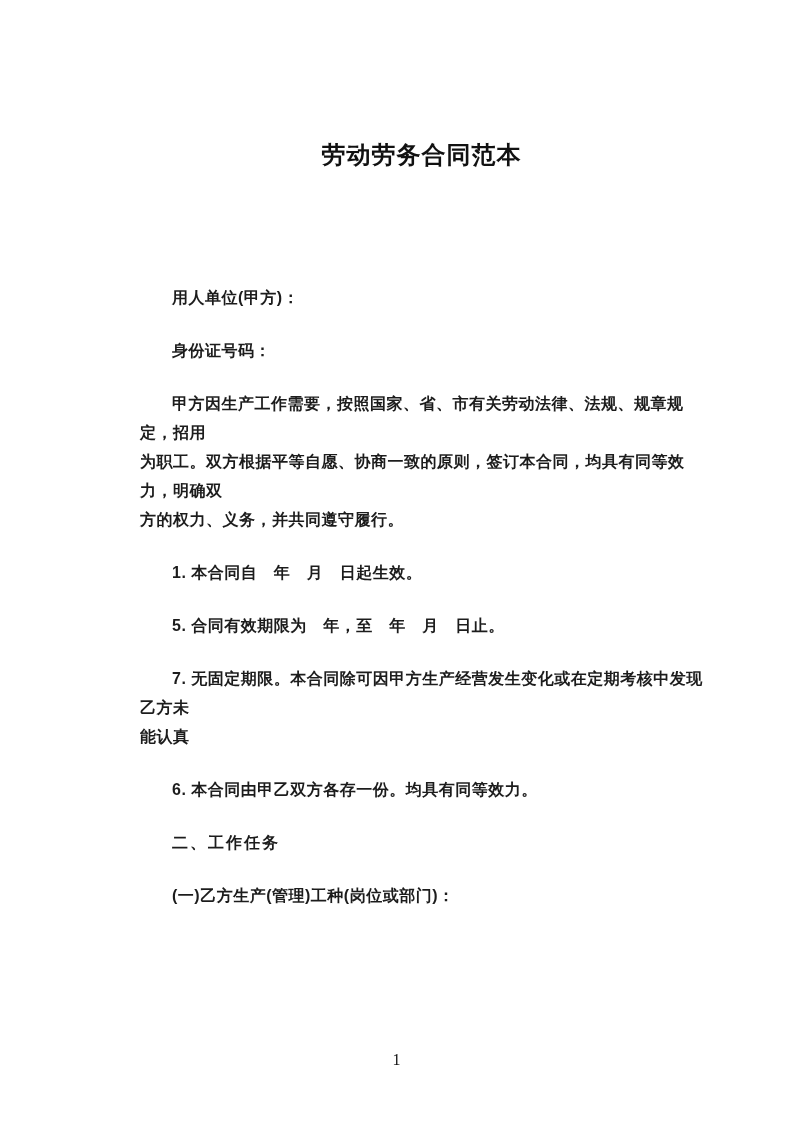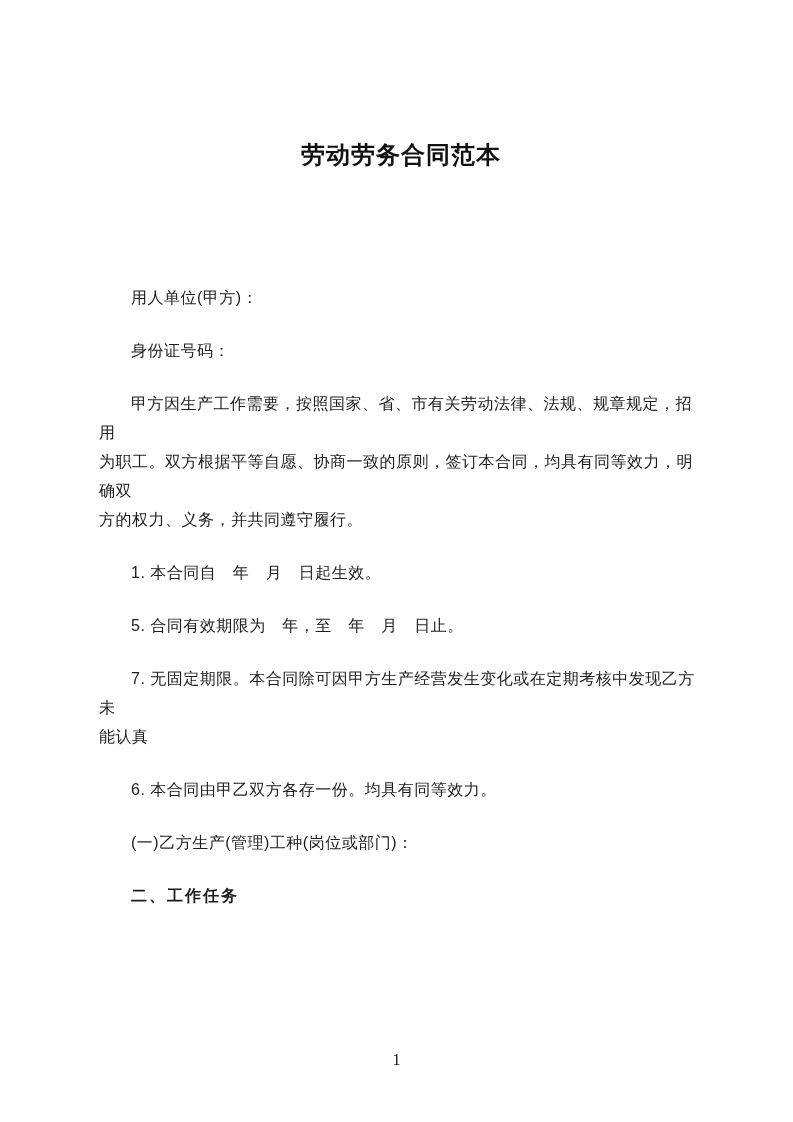--- a/index.html
+++ b/index.html
@@ -9,20 +9,21 @@
   }
   .page {
     position: relative;
     width: 793px;
     height: 1122px;
     background: #ffffff;
     overflow: hidden;
     font-family: "Liberation Sans", "DejaVu Sans", sans-serif;
     color: #1c1c1c;
     box-sizing: border-box;
+    padding-left: 41px;
   }
   .content {
     box-sizing: border-box;
     padding: 140px 90px 0 99px;
   }
   .doc-title {
     margin: 0 0 113px 0;
     font-size: 24px;
     line-height: 30px;
     font-weight: 700;
@@ -30,20 +31,21 @@
     letter-spacing: 1px;
     color: #111111;
   }
   .para {
     margin: 0 0 24px 0;
     font-size: 16px;
     line-height: 29px;
     text-indent: 32px;
     white-space: pre-wrap;
     letter-spacing: 0.5px;
+    font-weight: bold;
   }
   .heading {
     font-weight: 700;
     letter-spacing: 2px;
   }
   .page-number {
     position: absolute;
     top: 1050px;
     left: 0;
     right: 0;
@@ -75,20 +77,20 @@
     <p class="para">1. 本合同自　年　月　日起生效。</p>
 
     <p class="para">5. 合同有效期限为　年，至　年　月　日止。</p>
 
     <p class="para">7. 无固定期限。本合同除可因甲方生产经营发生变化或在定期考核中发现乙方未
 能认真</p>
 
 
     <p class="para">6. 本合同由甲乙双方各存一份。均具有同等效力。</p>
 
+    <p class="para heading">二、工作任务</p>
+
     <p class="para">(一)乙方生产(管理)工种(岗位或部门)：</p>
-
-    <p class="para heading">二、工作任务</p>
 
   </div>
 
   <div class="page-number">1</div>
 </div>
 
 </body></html>

